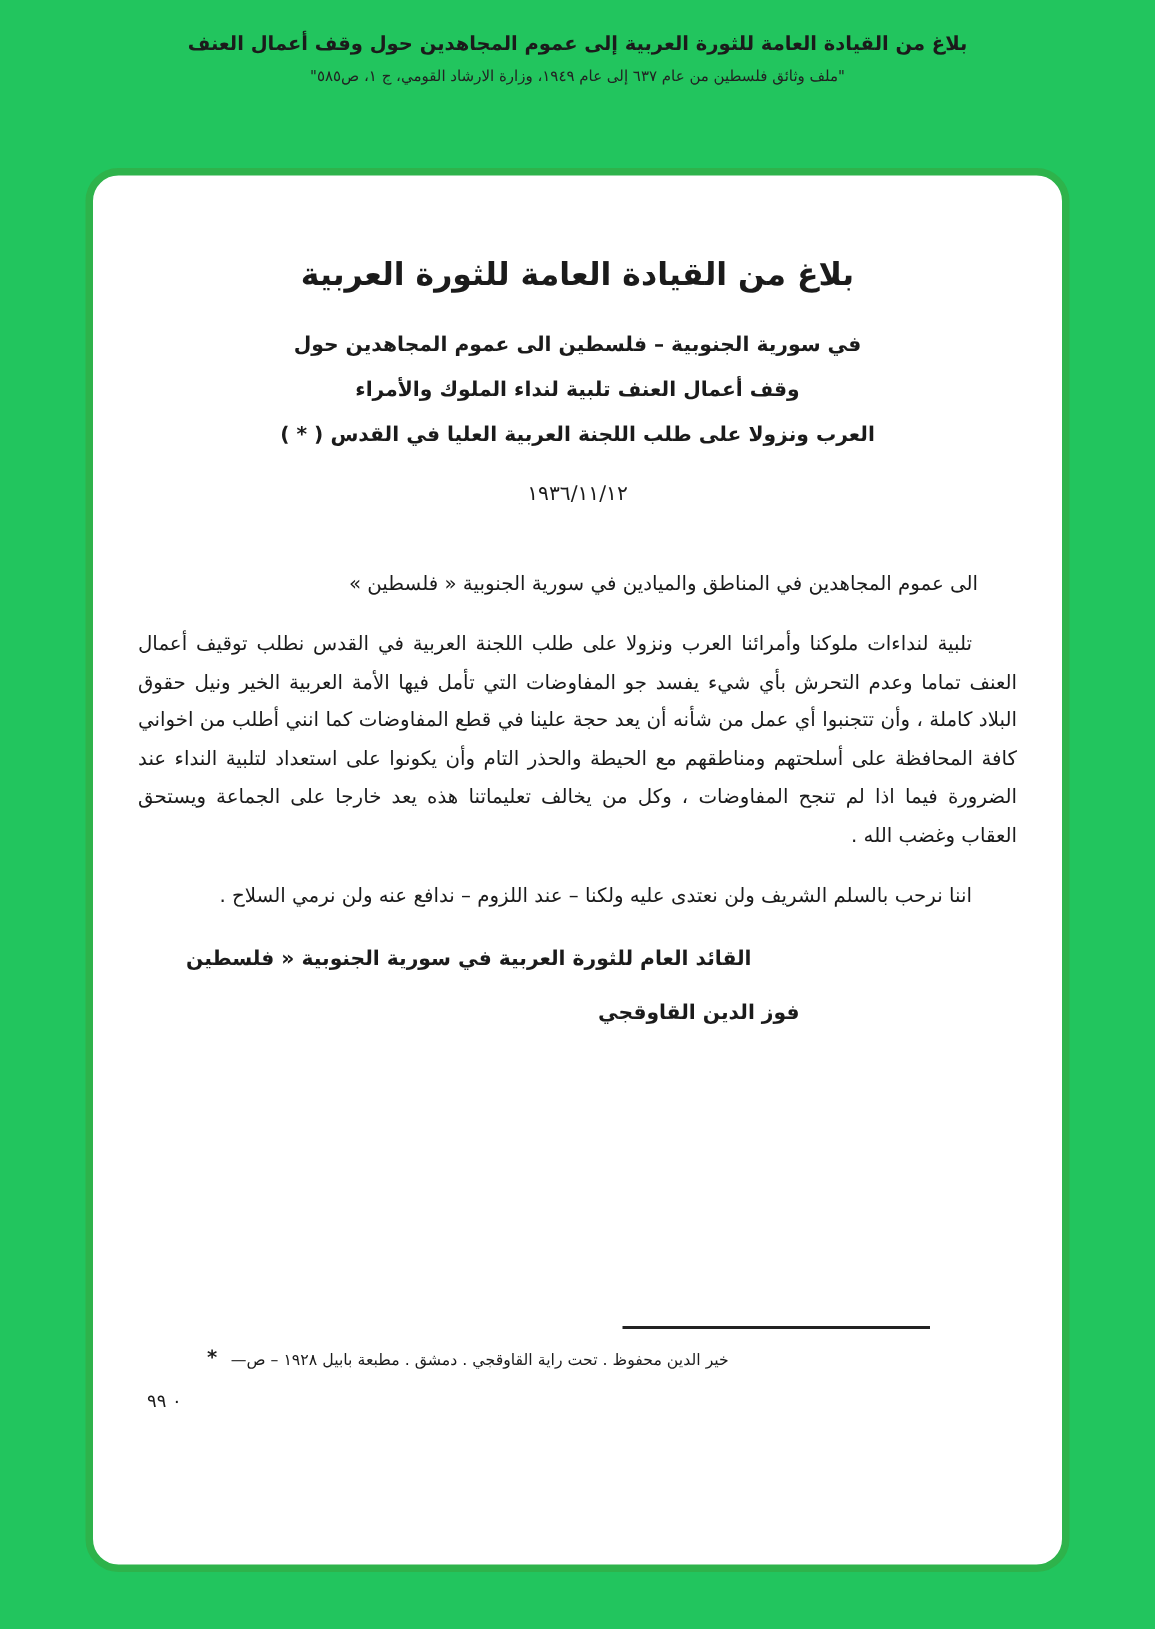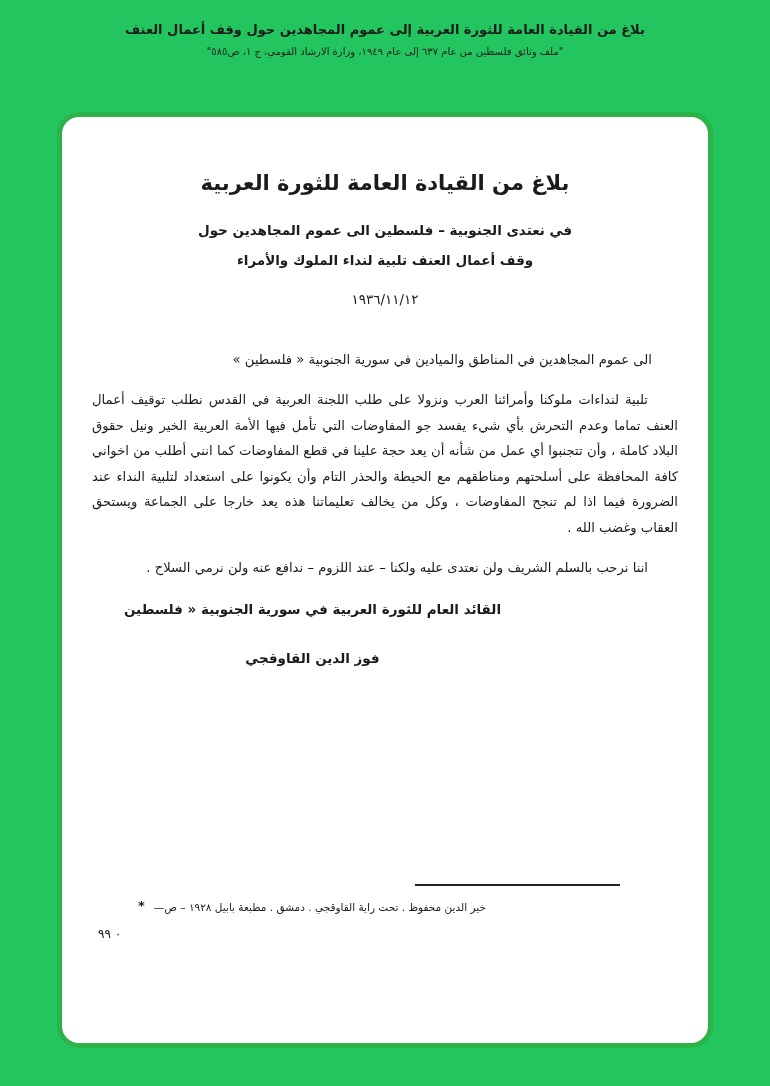--- a/index.html
+++ b/index.html
@@ -56,21 +56,21 @@
     line-height:25.5px;
     text-indent:30px;
   }
   .signature{
     margin-top:20px;
     text-align:center;
     padding-left:0;
     padding-right:145px; 
   }
   .sig-title{font-weight:bold;font-size:13.5px;}
-  .sig-name{font-weight:bold;font-size:13.5px;margin-top:33px;}
+  .sig-name{font-weight:bold;font-size:13.5px;margin-top:20px;text-align:right;}
 
   
   .footnote-area{position:absolute;left:30px;right:30px;bottom:102px;}
   .footnote-rule{
     width:205px;height:0;
     border-top:2px solid #222;
     margin:0 58px 0 auto; 
   }
   .footnote-line{
     direction:ltr;
@@ -96,22 +96,23 @@
     <div class="header-title" dir="rtl">بلاغ من القيادة العامة للثورة العربية إلى عموم المجاهدين حول وقف أعمال العنف</div>
     <div class="header-source" dir="rtl">"ملف وثائق فلسطين من عام ٦٣٧ إلى عام ١٩٤٩، وزارة الارشاد القومي، ج ١، ص٥٨٥"</div>
   </header>
 
   <div class="scan-frame">
     <main class="doc" dir="rtl">
 
       <h1 class="doc-title">بلاغ من القيادة العامة للثورة العربية</h1>
 
       <div class="subtitle">
-        <div class="subtitle-line">في نعتدى الجنوبية – فلسطين الى عموم المجاهدين حول</div>
+        <div class="subtitle-line">في سورية الجنوبية – فلسطين الى عموم المجاهدين حول</div>
         <div class="subtitle-line">وقف أعمال العنف تلبية لنداء الملوك والأمراء</div>
+        <div class="subtitle-line">العرب ونزولا على طلب اللجنة العربية العليا في القدس ( * )</div>
       </div>
 
       <div class="doc-date">
         <span dir="ltr">١٩٣٦/١١/١٢</span>
       </div>
 
       <p class="salutation">الى عموم المجاهدين في المناطق والميادين في سورية الجنوبية « فلسطين »</p>
 
       <p class="para">تلبية لنداءات ملوكنا وأمرائنا العرب ونزولا على طلب اللجنة العربية في القدس نطلب توقيف أعمال العنف تماما وعدم التحرش بأي شيء يفسد جو المفاوضات التي تأمل فيها الأمة العربية الخير ونيل حقوق البلاد كاملة ، وأن تتجنبوا أي عمل من شأنه أن يعد حجة علينا في قطع المفاوضات كما انني أطلب من اخواني كافة المحافظة على أسلحتهم ومناطقهم مع الحيطة والحذر التام وأن يكونوا على استعداد لتلبية النداء عند الضرورة فيما اذا لم تنجح المفاوضات ، وكل من يخالف تعليماتنا هذه يعد خارجا على الجماعة ويستحق العقاب وغضب الله .</p>
 

